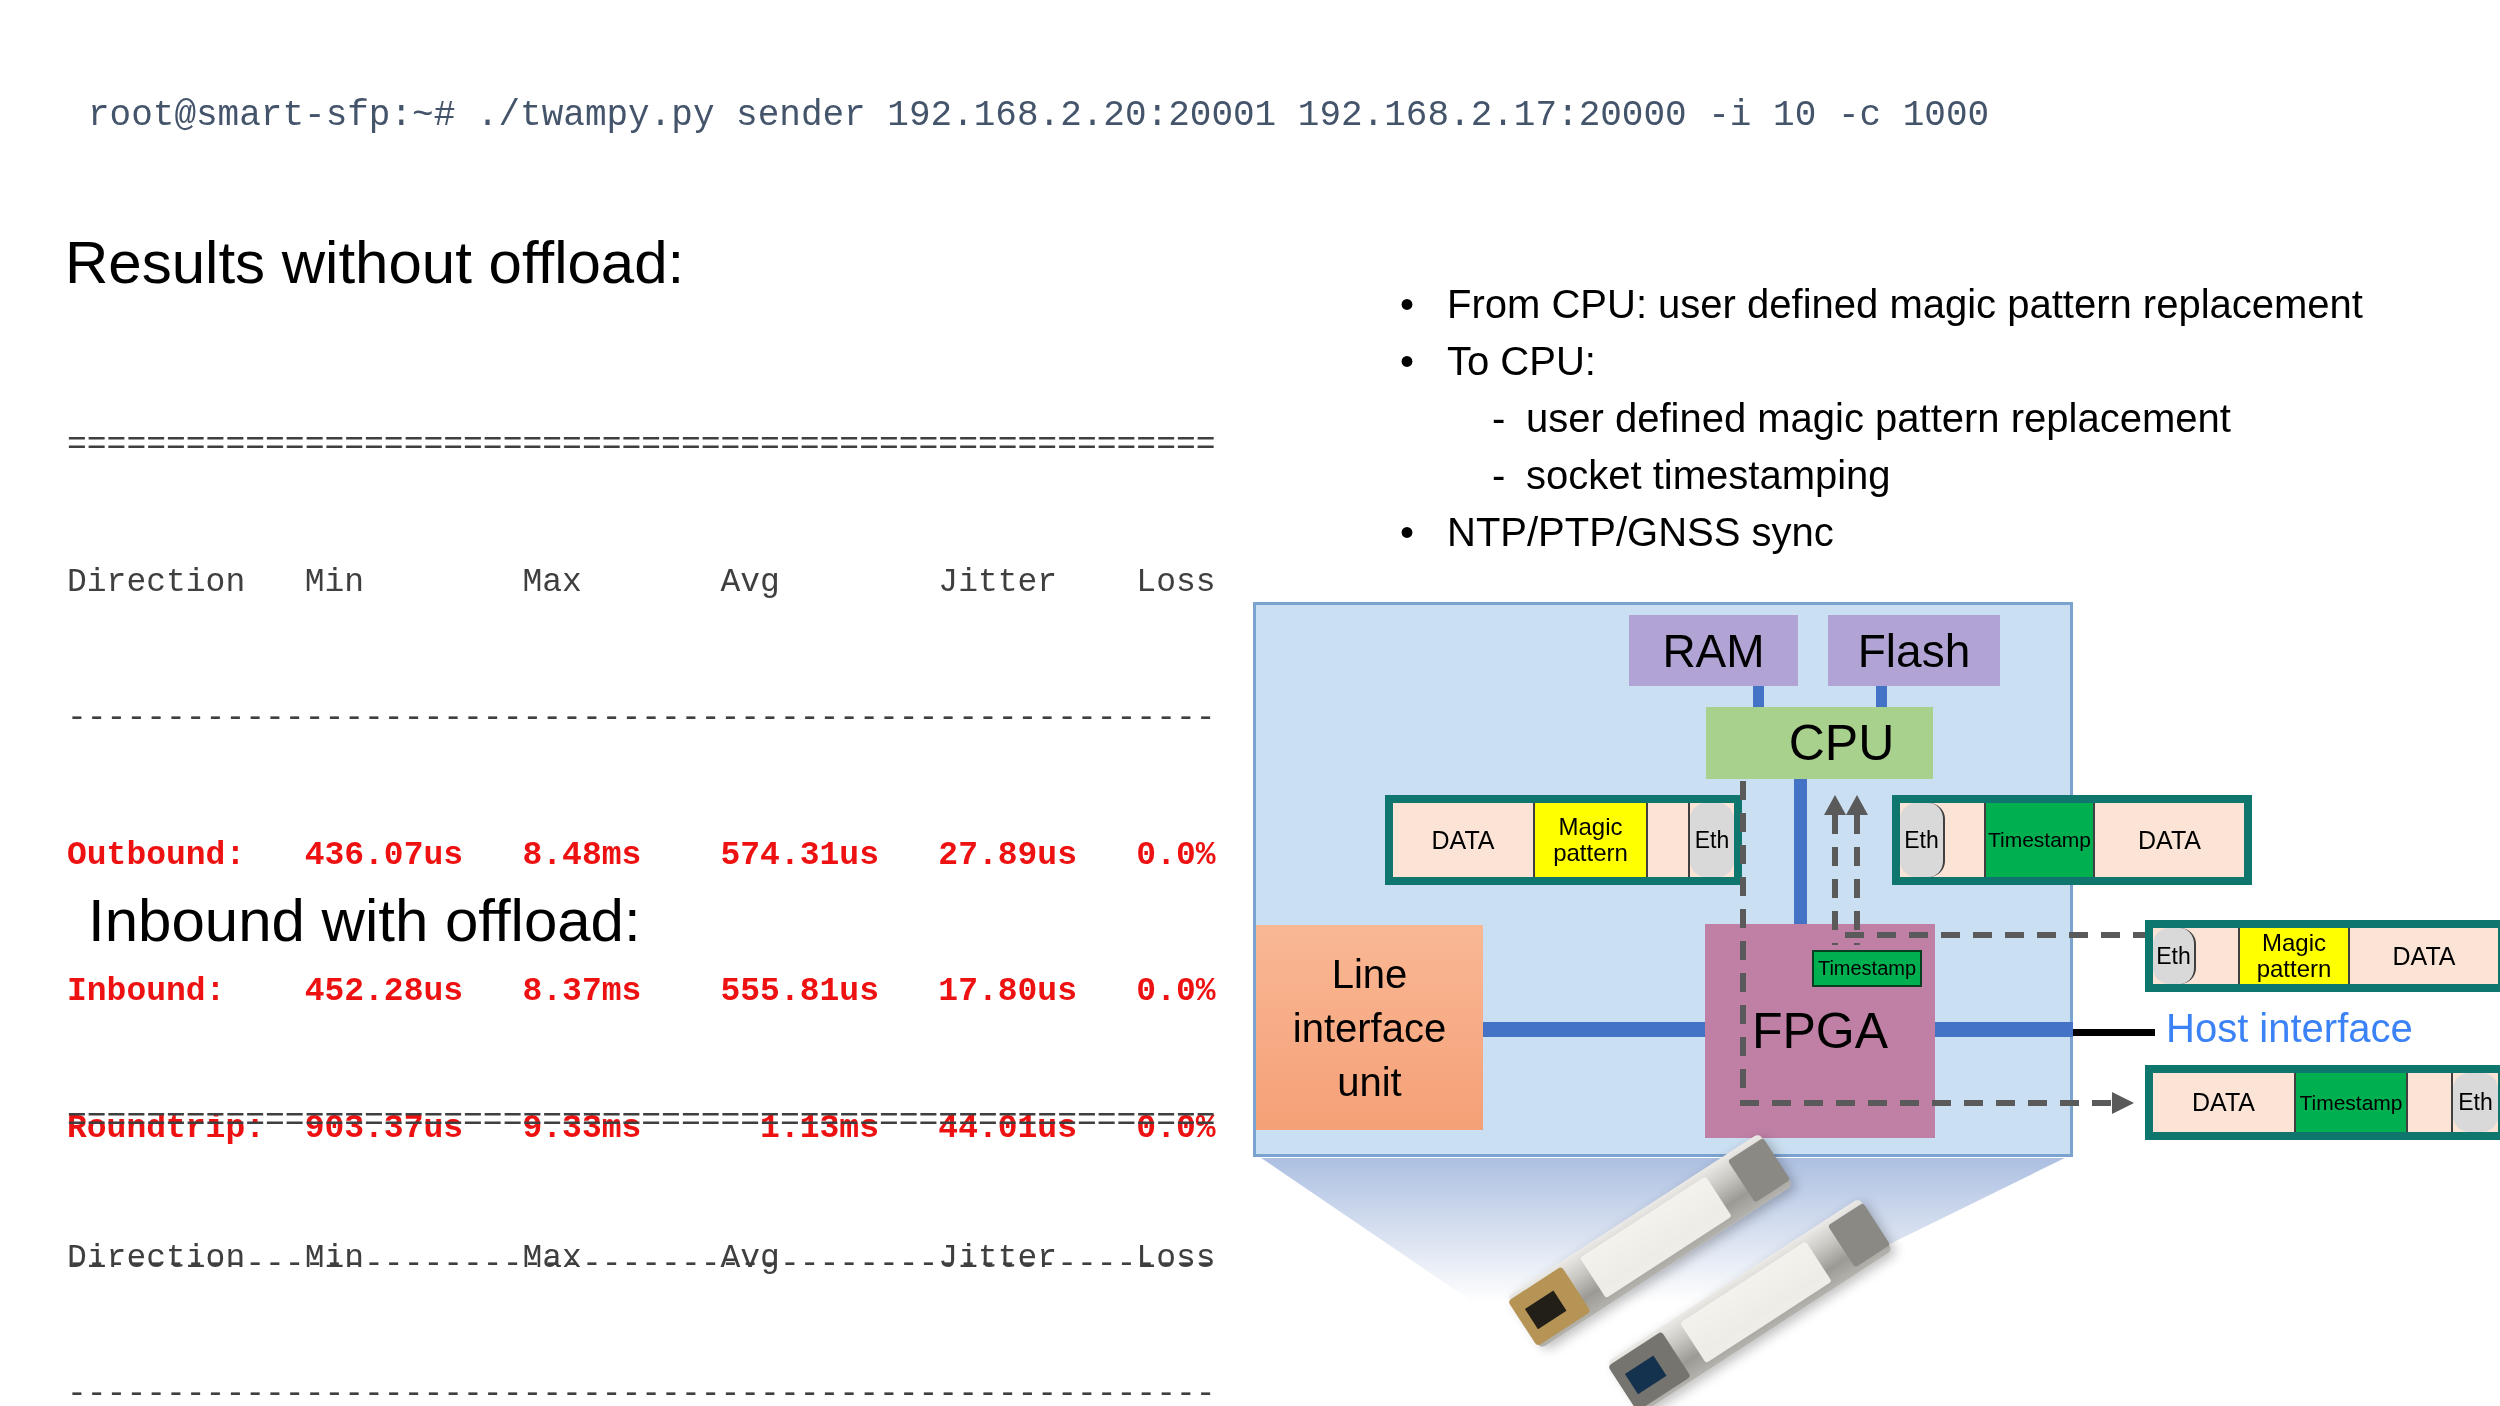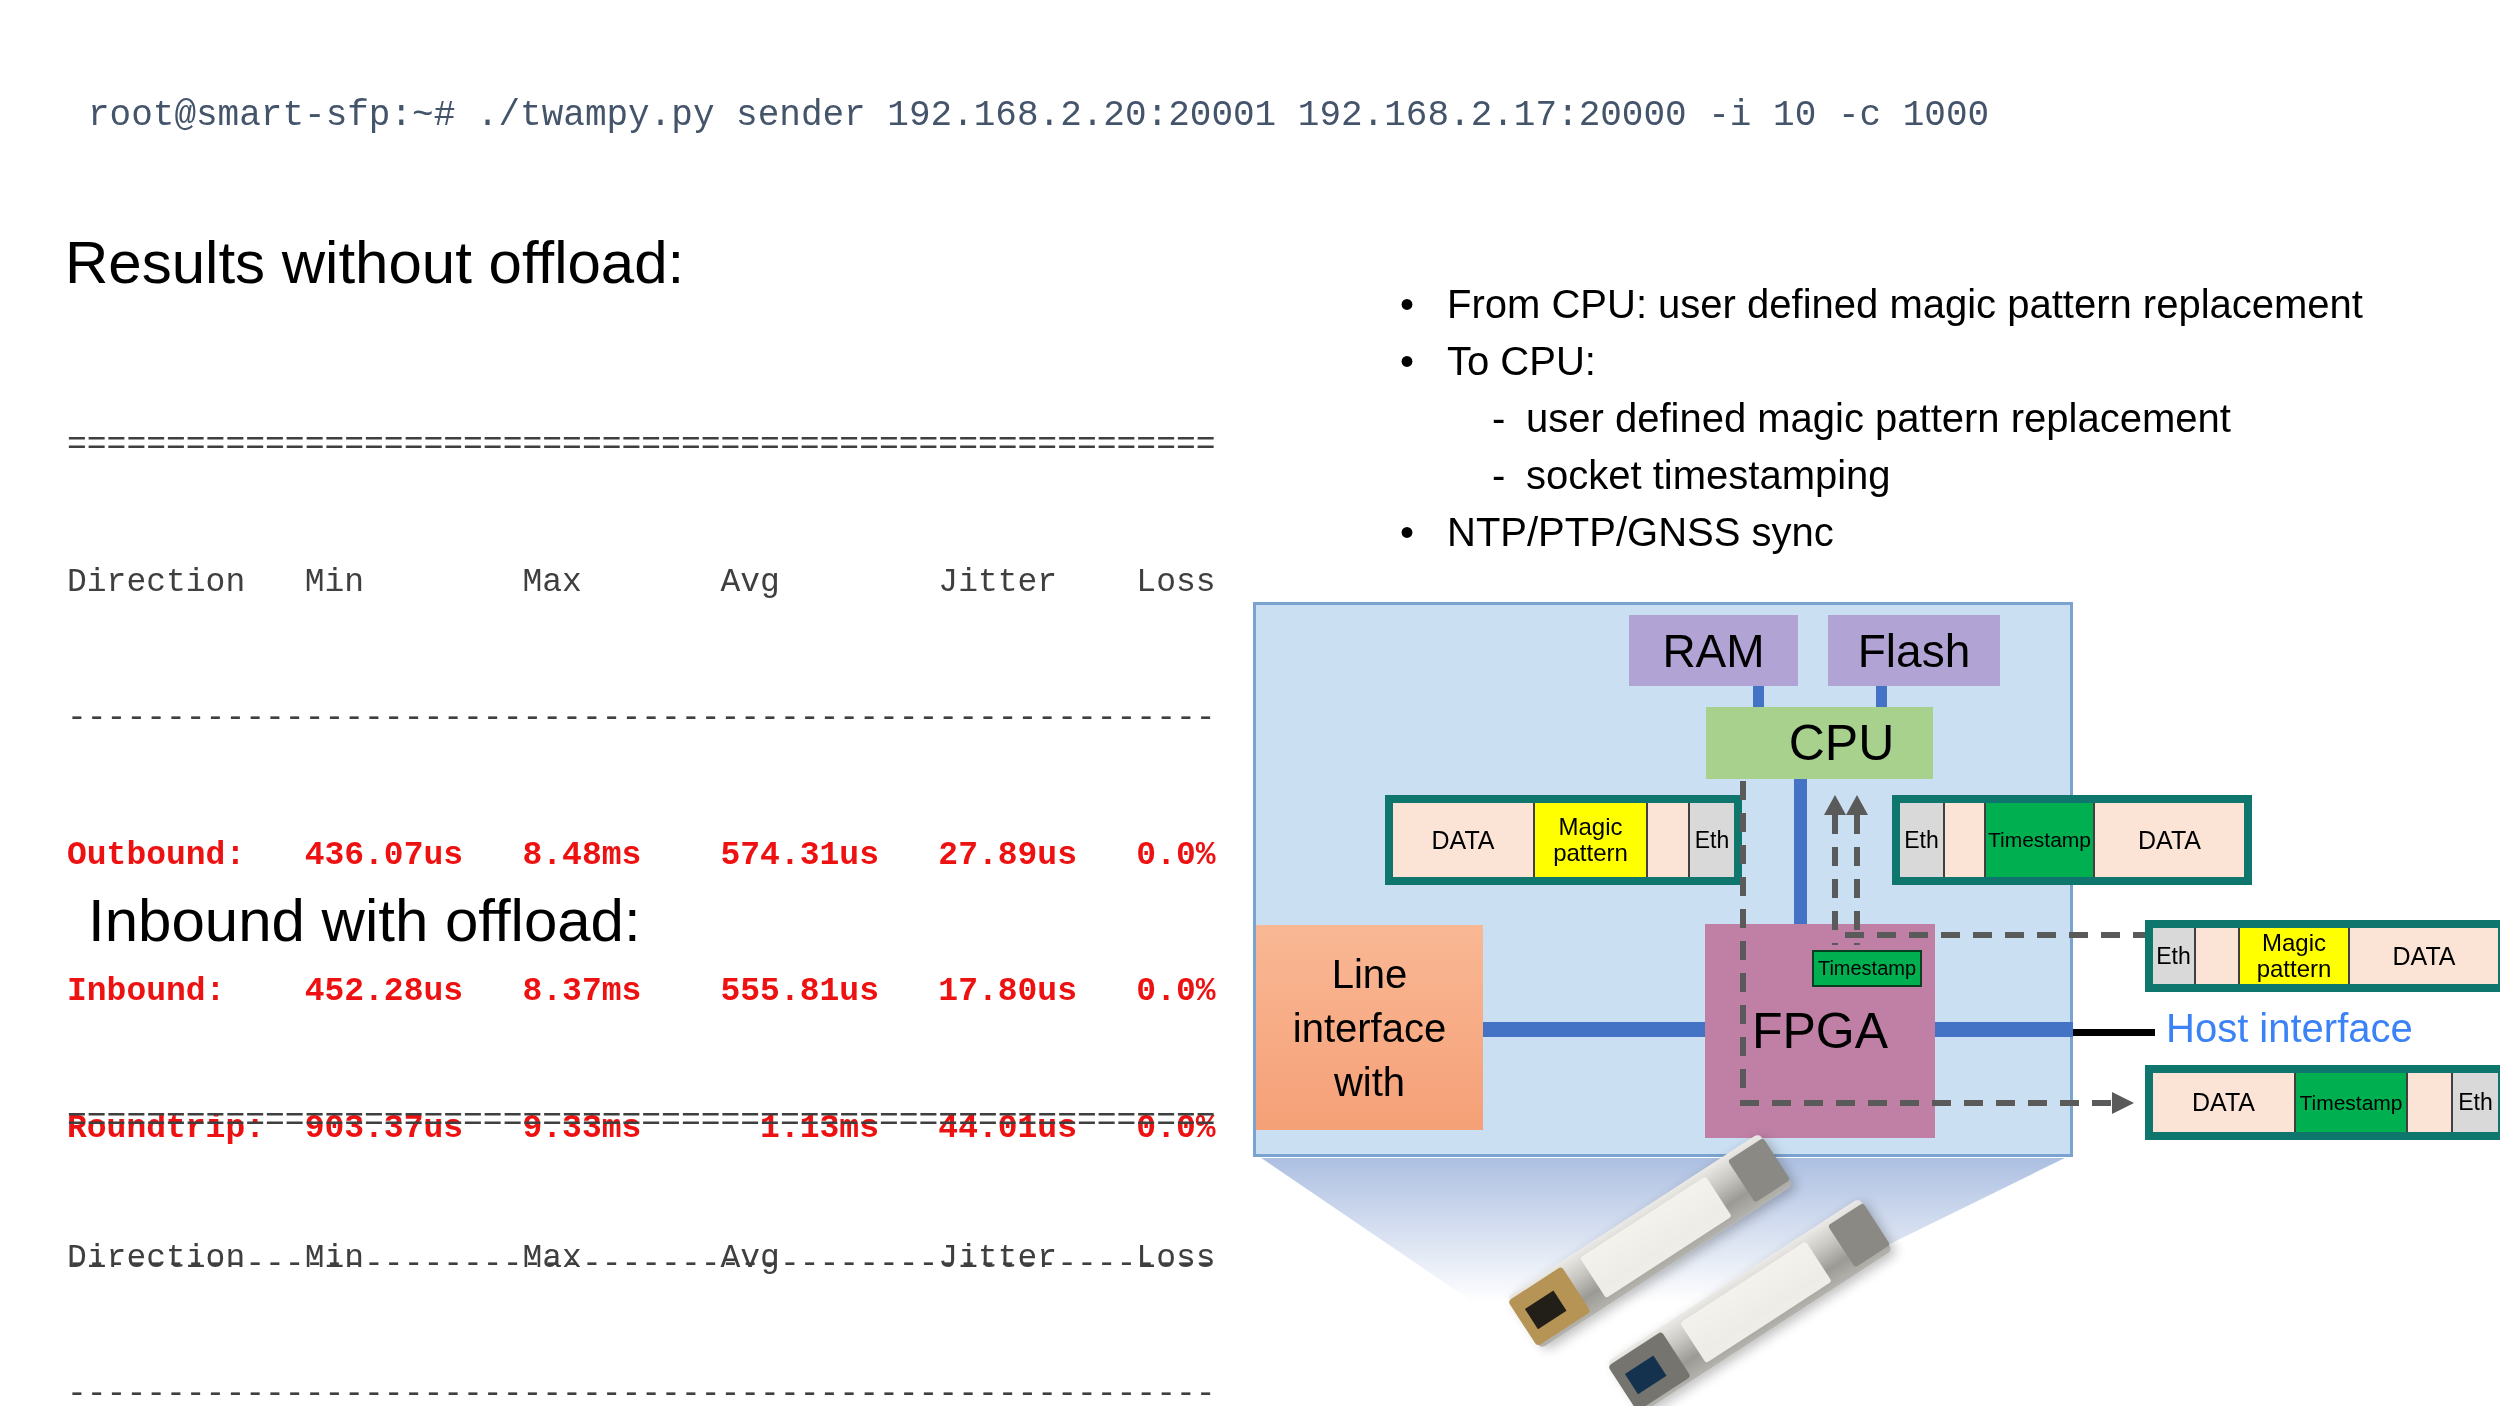--- a/index.html
+++ b/index.html
@@ -62,21 +62,21 @@
   .packet{display:flex;border:8px solid #0f766e;background:#fbe3d6;}
   .seg{display:flex;align-items:center;justify-content:center;text-align:center;
        font-size:25px;border-right:2px solid #404040;flex:none;}
   .seg:last-child{border-right:none;}
   .seg.peach{background:#fbe3d6;}
   .seg.yellow{background:#ffff00;}
   .seg.green{background:#00b050;}
   .seg.gray{background:#d9d9d9;}
   .seg.wrap{font-size:24px;line-height:26px;}
   .seg.tsl{font-size:21px;}
-  .seg.small{font-size:23px;}
+  .seg.small{font-size:23px;border-radius:16px;}
   .p-cpu-egress{left:1385px;top:795px;height:90px;}
   .p-cpu-ingress{left:1892px;top:795px;height:90px;}
   .p-line-egress{left:2145px;top:920px;height:72px;}
   .p-line-ingress{left:2145px;top:1065px;height:75px;}
 
   
   .shadow{left:1253px;top:1158px;width:820px;height:145px;
           background:linear-gradient(180deg,rgba(168,188,224,0.95),rgba(255,255,255,0));
           clip-path:polygon(1% 0,99% 0,63% 100%,27% 100%);}
   .sfp-wrap{left:1460px;top:1140px;width:470px;height:266px;}
@@ -152,21 +152,21 @@
   <div class="abs bus-h main-bus"></div>
   <div class="abs host-line"></div>
 
   <div class="abs blk ram">RAM</div>
   <div class="abs blk flash">Flash</div>
   <div class="abs blk cpu">CPU</div>
   <div class="abs blk fpga">FPGA</div>
   <div class="abs blk ts-box">Timestamp</div>
   <div class="abs blk liu">Line
 interface
-with</div>
+unit</div>
   <div class="abs host-label">Host interface</div>
 
   <div class="abs packet p-cpu-egress">
     <div class="seg peach" style="width:142px">DATA</div>
     <div class="seg yellow wrap" style="width:113px">Magic pattern</div>
     <div class="seg peach" style="width:42px"></div>
     <div class="seg gray small" style="width:44px">Eth</div>
   </div>
 
   <div class="abs packet p-cpu-ingress">

